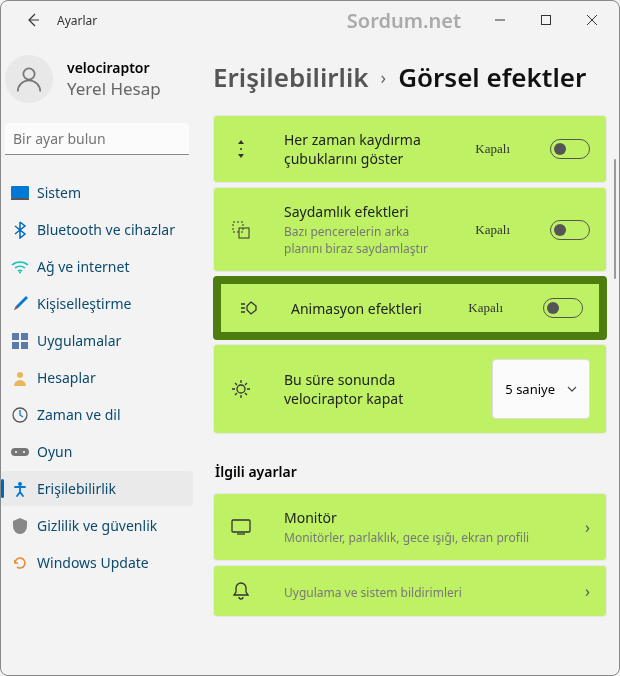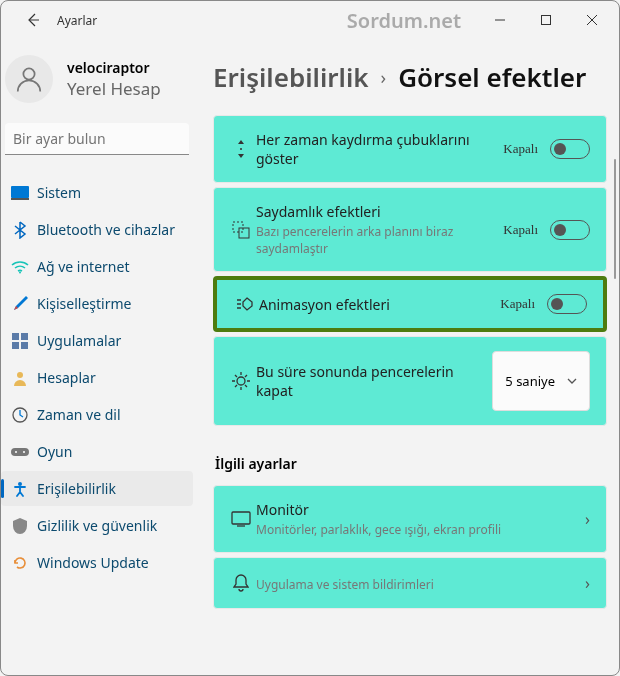--- a/index.html
+++ b/index.html
@@ -31,22 +31,22 @@
 
 .main { flex: 1; padding: 20px 12px 0 12px; overflow-y: auto; position: relative; }
 .scrollbar-track { position: absolute; right: 2px; top: 120px; bottom: 20px; width: 4px; }
 .scrollbar-thumb { width: 2px; height: 120px; background: #999; border-radius: 2px; margin-left: 1px; }
 
 .breadcrumb { display: flex; align-items: center; gap: 12px; margin-bottom: 20px; }
 .bc-link { font-size: 26px; font-weight: 600; color: #555; }
 .bc-sep { font-size: 18px; color: #666; }
 .bc-current { font-size: 26px; font-weight: 600; color: #111; }
 
-.card { background: #5eead4; border: 1px solid #e8e8e8; border-radius: 4px; padding: 14px 16px; display: flex; align-items: center; gap: 4px; margin-bottom: 4px; }
-.card.highlight { border: 4px solid #4d7c0f; }
+.card { background: #bef264; border: 1px solid #e8e8e8; border-radius: 4px; padding: 14px 16px; display: flex; align-items: center; gap: 32px; margin-bottom: 4px; }
+.card.highlight { border: 8px solid #4d7c0f; }
 .card-icon { width: 22px; display: flex; align-items: center; justify-content: center; flex-shrink: 0; }
 .card-body { flex: 1; }
 .card-title { font-size: 14px; color: #222; }
 .card-sub { font-size: 12px; color: #777; margin-top: 2px; }
 .card-value { font-size: 13px; color: #333; margin-right: 8px; font-family: Liberation Serif, serif; }
 .toggle { width: 40px; height: 20px; border: 1px solid #555; border-radius: 10px; position: relative; cursor: pointer; }
 .toggle-knob { width: 12px; height: 12px; background: #555; border-radius: 50%; position: absolute; left: 3px; top: 3px; }
 
 .select { border: 1px solid #ddd; background: #fbfbfb; border-radius: 4px; padding: 20px 12px; display: flex; align-items: center; gap: 12px; font-size: 13px; cursor: pointer; }
 
@@ -274,21 +274,21 @@
     <div class="card">
       <div class="card-icon">
           <svg width="20" height="20" viewBox="0 0 20 20">
             <circle cx="10" cy="10" r="4" stroke="#333" fill="none" stroke-width="1.3"></circle>
             <g stroke="#333" stroke-width="1.3">
               <path d="M10 1 V4 M10 16 V19 M1 10 H4 M16 10 H19 M4 4 L6 6 M14 14 L16 16 M4 16 L6 14 M14 6 L16 4"></path>
             </g>
           </svg>
         </div>
       <div class="card-body">
-          <div class="card-title">Bu süre sonunda pencerelerin kapat</div>
+          <div class="card-title">Bu süre sonunda velociraptor kapat</div>
         </div>
       <div class="select">
         <span>5 saniye</span>
         <svg width="10" height="6" viewBox="0 0 10 6">
             <path d="M1 1 L5 5 L9 1" stroke="#555" fill="none" stroke-width="1.3"></path>
           </svg>
       </div>
     </div>
 
     <div class="section-title">İlgili ayarlar</div>

